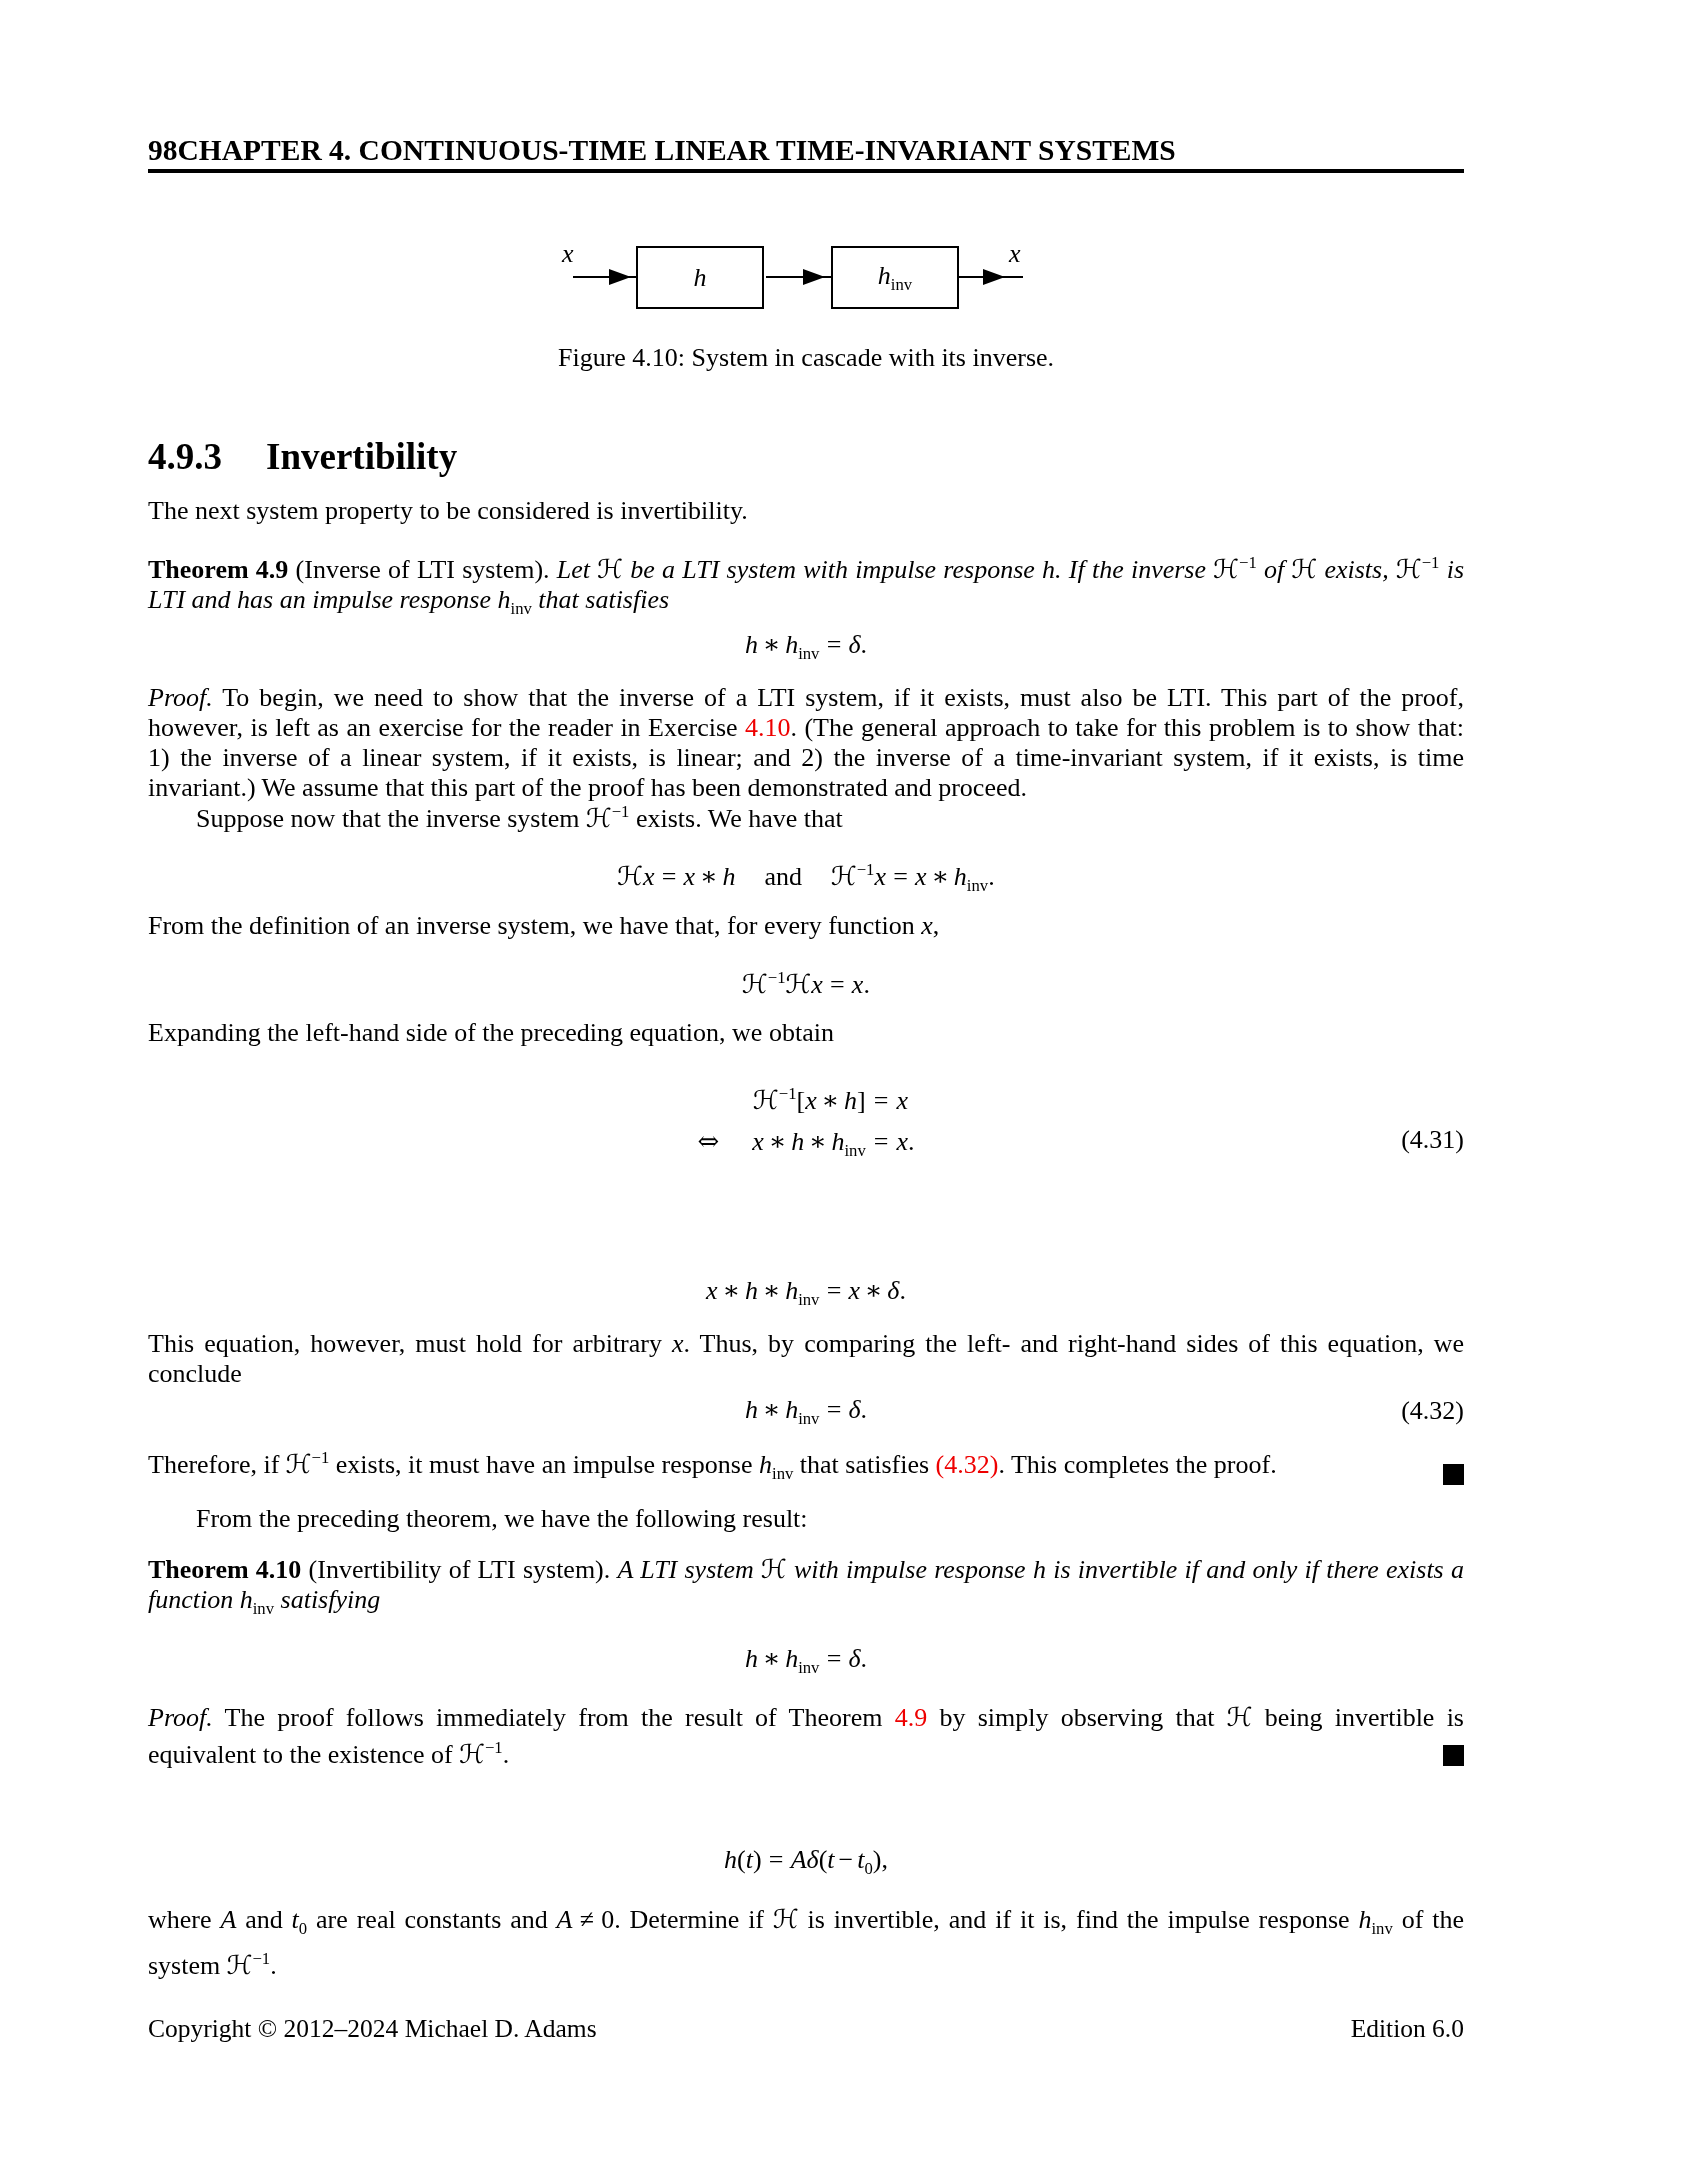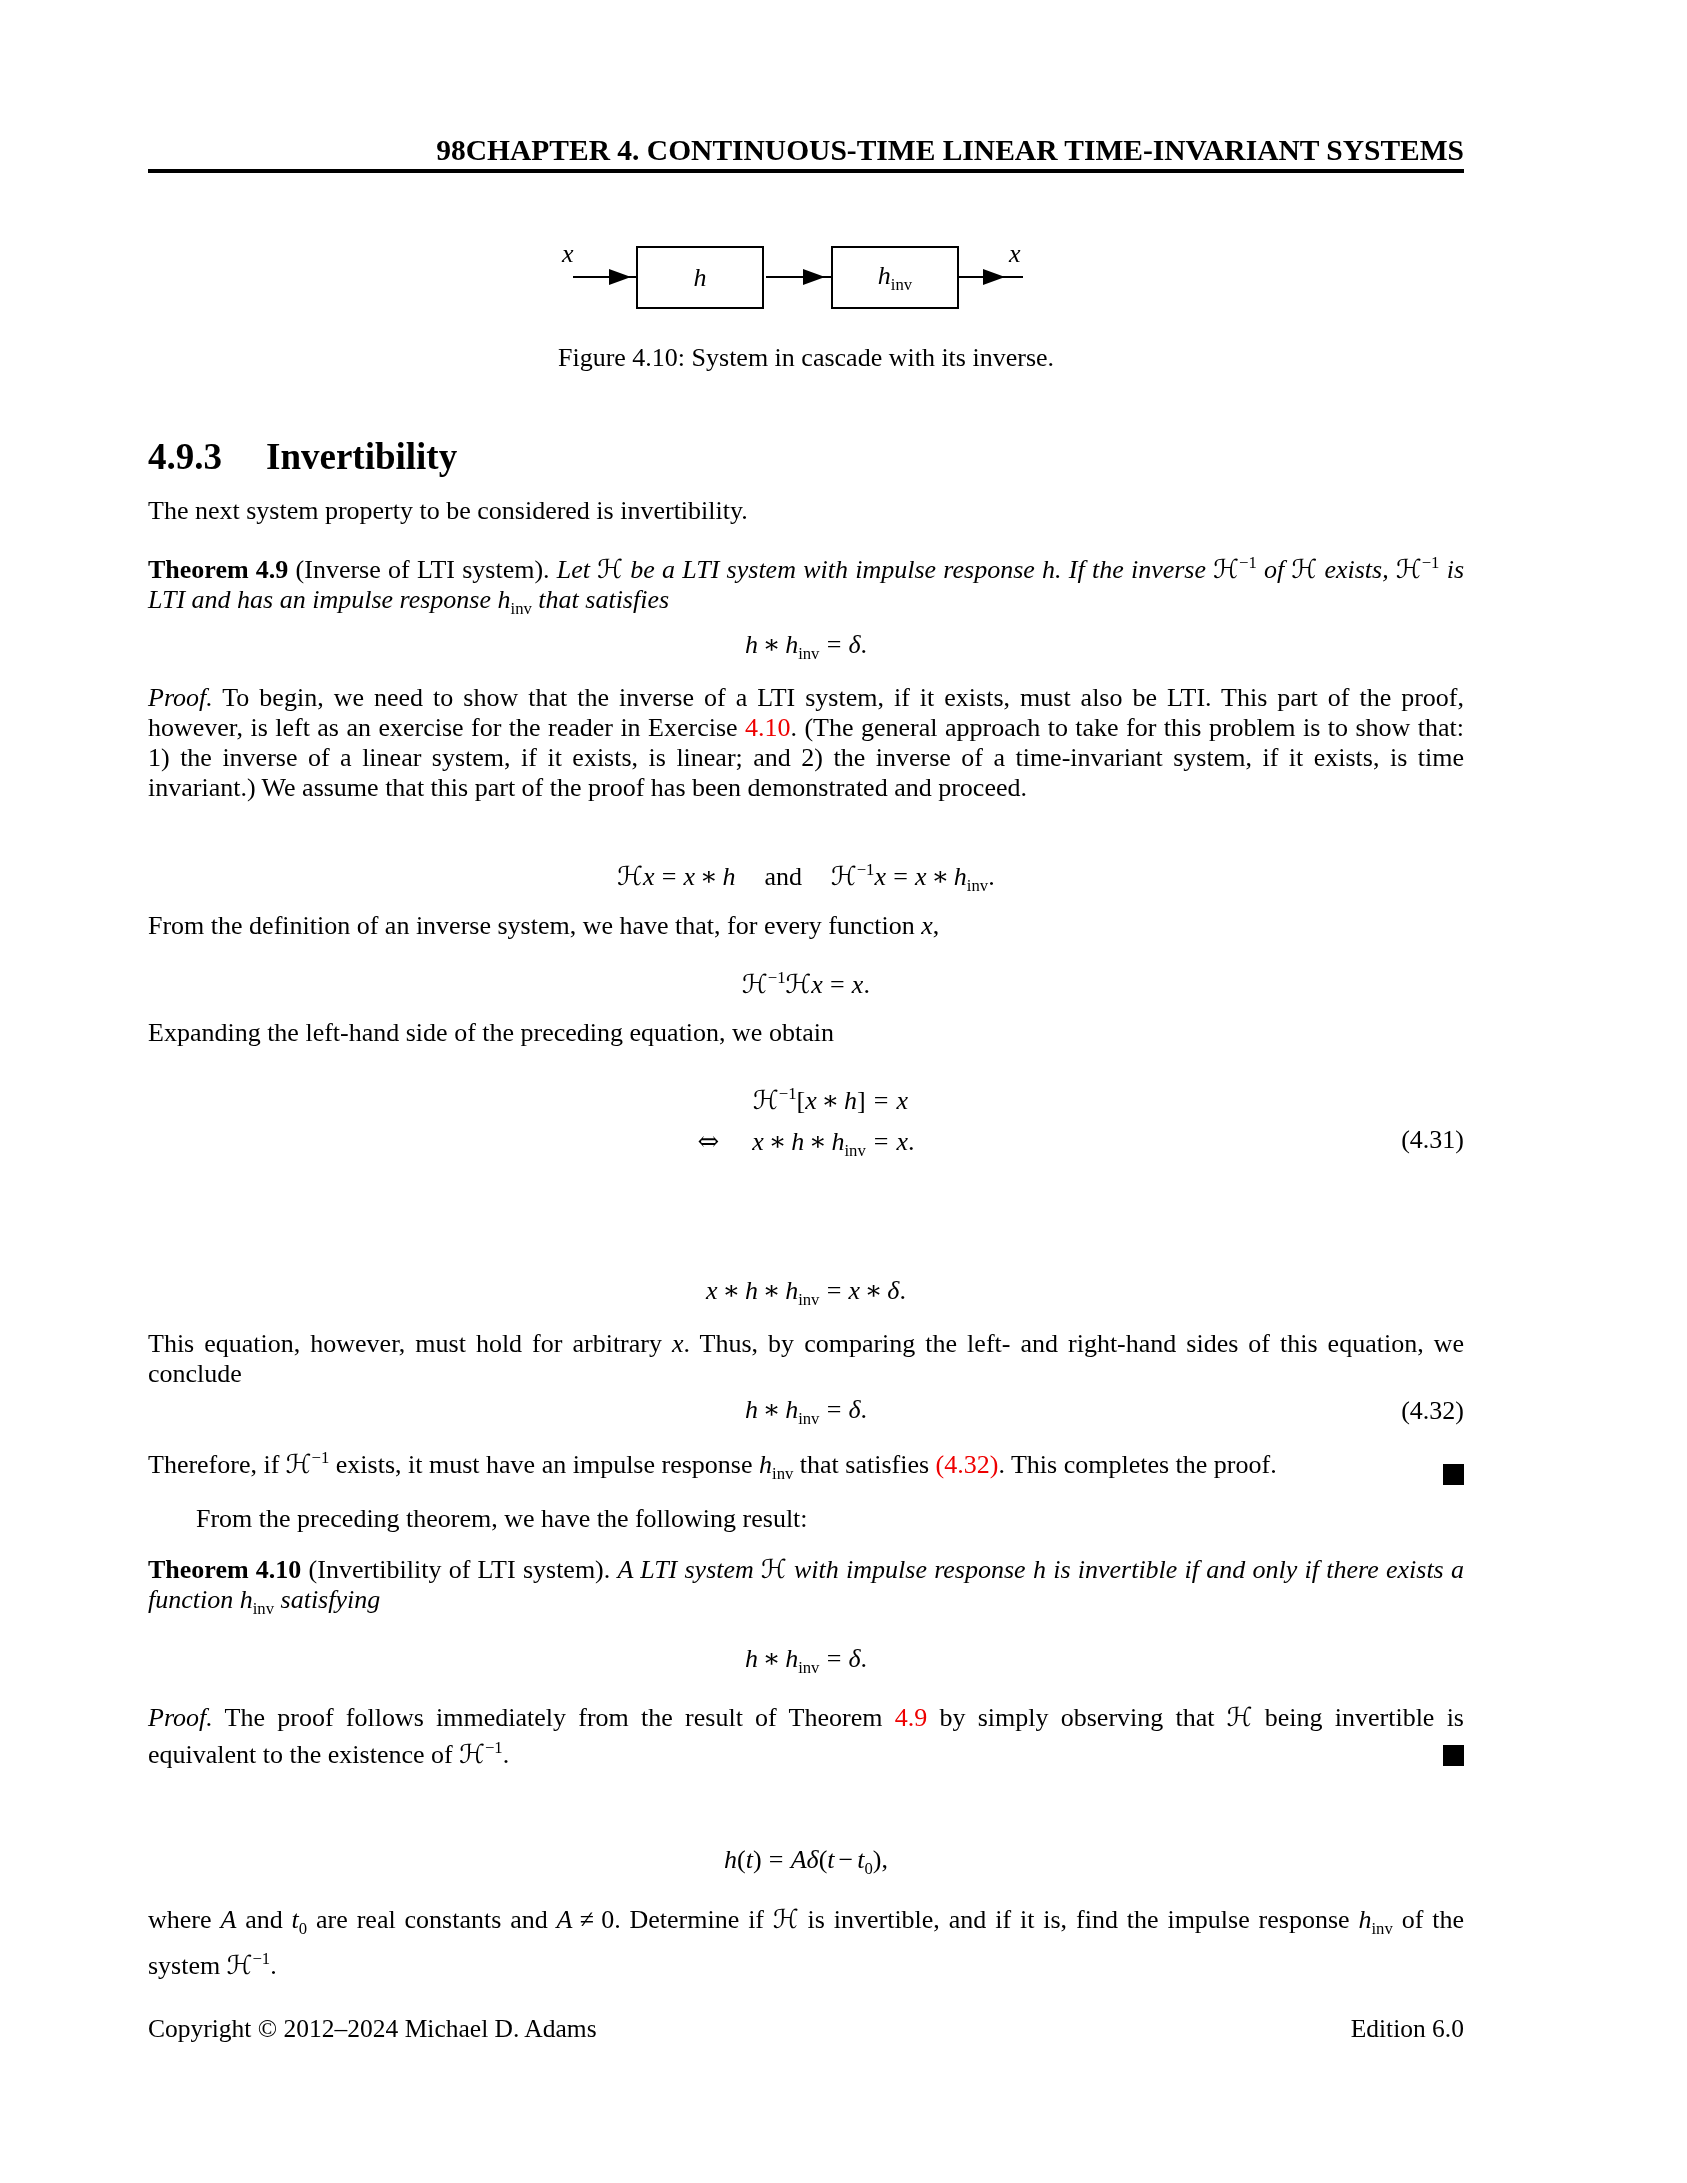--- a/index.html
+++ b/index.html
@@ -4,21 +4,21 @@
 <style>
   html,body{margin:0;padding:0;background:#ffffff;}
   .page{
     position:relative;width:1688px;height:2183px;background:#ffffff;
     font-family:"Liberation Serif","DejaVu Serif","DejaVu Sans",serif;
     color:#000;overflow:hidden;
   }
   
   .pagehead{
     position:absolute;left:148px;top:134px;width:1316px;
-    display:flex;justify-content:flex-end;align-items:baseline;
+    display:flex;justify-content:flex-start;align-items:baseline;
     font-size:29.5px;font-weight:bold;line-height:32px;
   }
   .headrule{position:absolute;left:148px;top:169px;width:1316px;height:4px;background:#000;}
   
   .figure{position:absolute;left:148px;top:239px;width:1316px;height:143px;}
   .fig-label{position:absolute;top:0;font-size:26px;font-style:italic;line-height:30px;}
   .dg-line{position:absolute;top:37px;height:2.4px;background:#000;}
   .dg-arrow{position:absolute;top:30px;width:0;height:0;
     border-left:22px solid #000;border-top:8px solid transparent;border-bottom:8px solid transparent;}
   .dg-box{position:absolute;top:7.2px;height:59px;border:2.4px solid #000;background:#fff;
@@ -131,20 +131,21 @@
   <p class="para" id="p-intro"><span class="r-rm">The next system property to be considered is invertibility.</span></p>
 
   <p class="para" id="thm-49"><span class="r-bf">Theorem 4.9</span><span class="r-rm"> (Inverse of LTI system).  </span><span class="r-it">Let </span><span class="r-cal">ℋ</span><span class="r-it"> be a LTI system with impulse response </span><span class="r-mi">h</span><span class="r-it">. If the inverse </span><span class="r-cal">ℋ</span><span class="r-sup">−1</span><span class="r-it"> of </span><span class="r-cal">ℋ</span><span class="r-it"> exists, </span><span class="r-cal">ℋ</span><span class="r-sup">−1</span><span class="r-it"> is LTI and has an impulse response </span><span class="r-mi">h</span><span class="r-sub">inv</span><span class="r-it"> that satisfies</span></p>
 
   <div class="eq" id="eq-1">
     <span><span class="r-mi">h</span><span class="r-op">∗</span><span class="r-mi">h</span><span class="r-sub">inv</span><span class="r-rel">=</span><span class="r-mi">δ</span><span class="r-rm">.</span></span>
   </div>
 
   <p class="para" id="proof-1"><span class="r-it">Proof.</span><span class="r-rm">  To begin, we need to show that the inverse of a LTI system, if it exists, must also be LTI. This part of the proof, however, is left as an exercise for the reader in Exercise </span><span class="r-link">4.10</span><span class="r-rm">. (The general approach to take for this problem is to show that: 1) the inverse of a linear system, if it exists, is linear; and 2) the inverse of a time-invariant system, if it exists, is time invariant.) We assume that this part of the proof has been demonstrated and proceed.</span></p>
 
+  <p class="para indent" id="p-suppose"><span class="r-rm">Suppose now that the inverse system </span><span class="r-cal">ℋ</span><span class="r-sup">−1</span><span class="r-rm"> exists. We have that</span></p>
 
   <div class="eq" id="eq-2">
     <span><span class="r-cal">ℋ</span><span class="r-mi">x</span><span class="r-rel">=</span><span class="r-mi">x</span><span class="r-op">∗</span><span class="r-mi">h</span><span class="r-andword">and</span><span class="r-cal">ℋ</span><span class="r-sup">−1</span><span class="r-mi">x</span><span class="r-rel">=</span><span class="r-mi">x</span><span class="r-op">∗</span><span class="r-mi">h</span><span class="r-sub">inv</span><span class="r-rm">.</span></span>
   </div>
 
   <p class="para" id="p-fromdef"><span class="r-rm">From the definition of an inverse system, we have that, for every function </span><span class="r-mi">x</span><span class="r-rm">,</span></p>
 
   <div class="eq" id="eq-3">
     <span><span class="r-cal">ℋ</span><span class="r-sup">−1</span><span class="r-cal">ℋ</span><span class="r-mi">x</span><span class="r-rel">=</span><span class="r-mi">x</span><span class="r-rm">.</span></span>
   </div>

